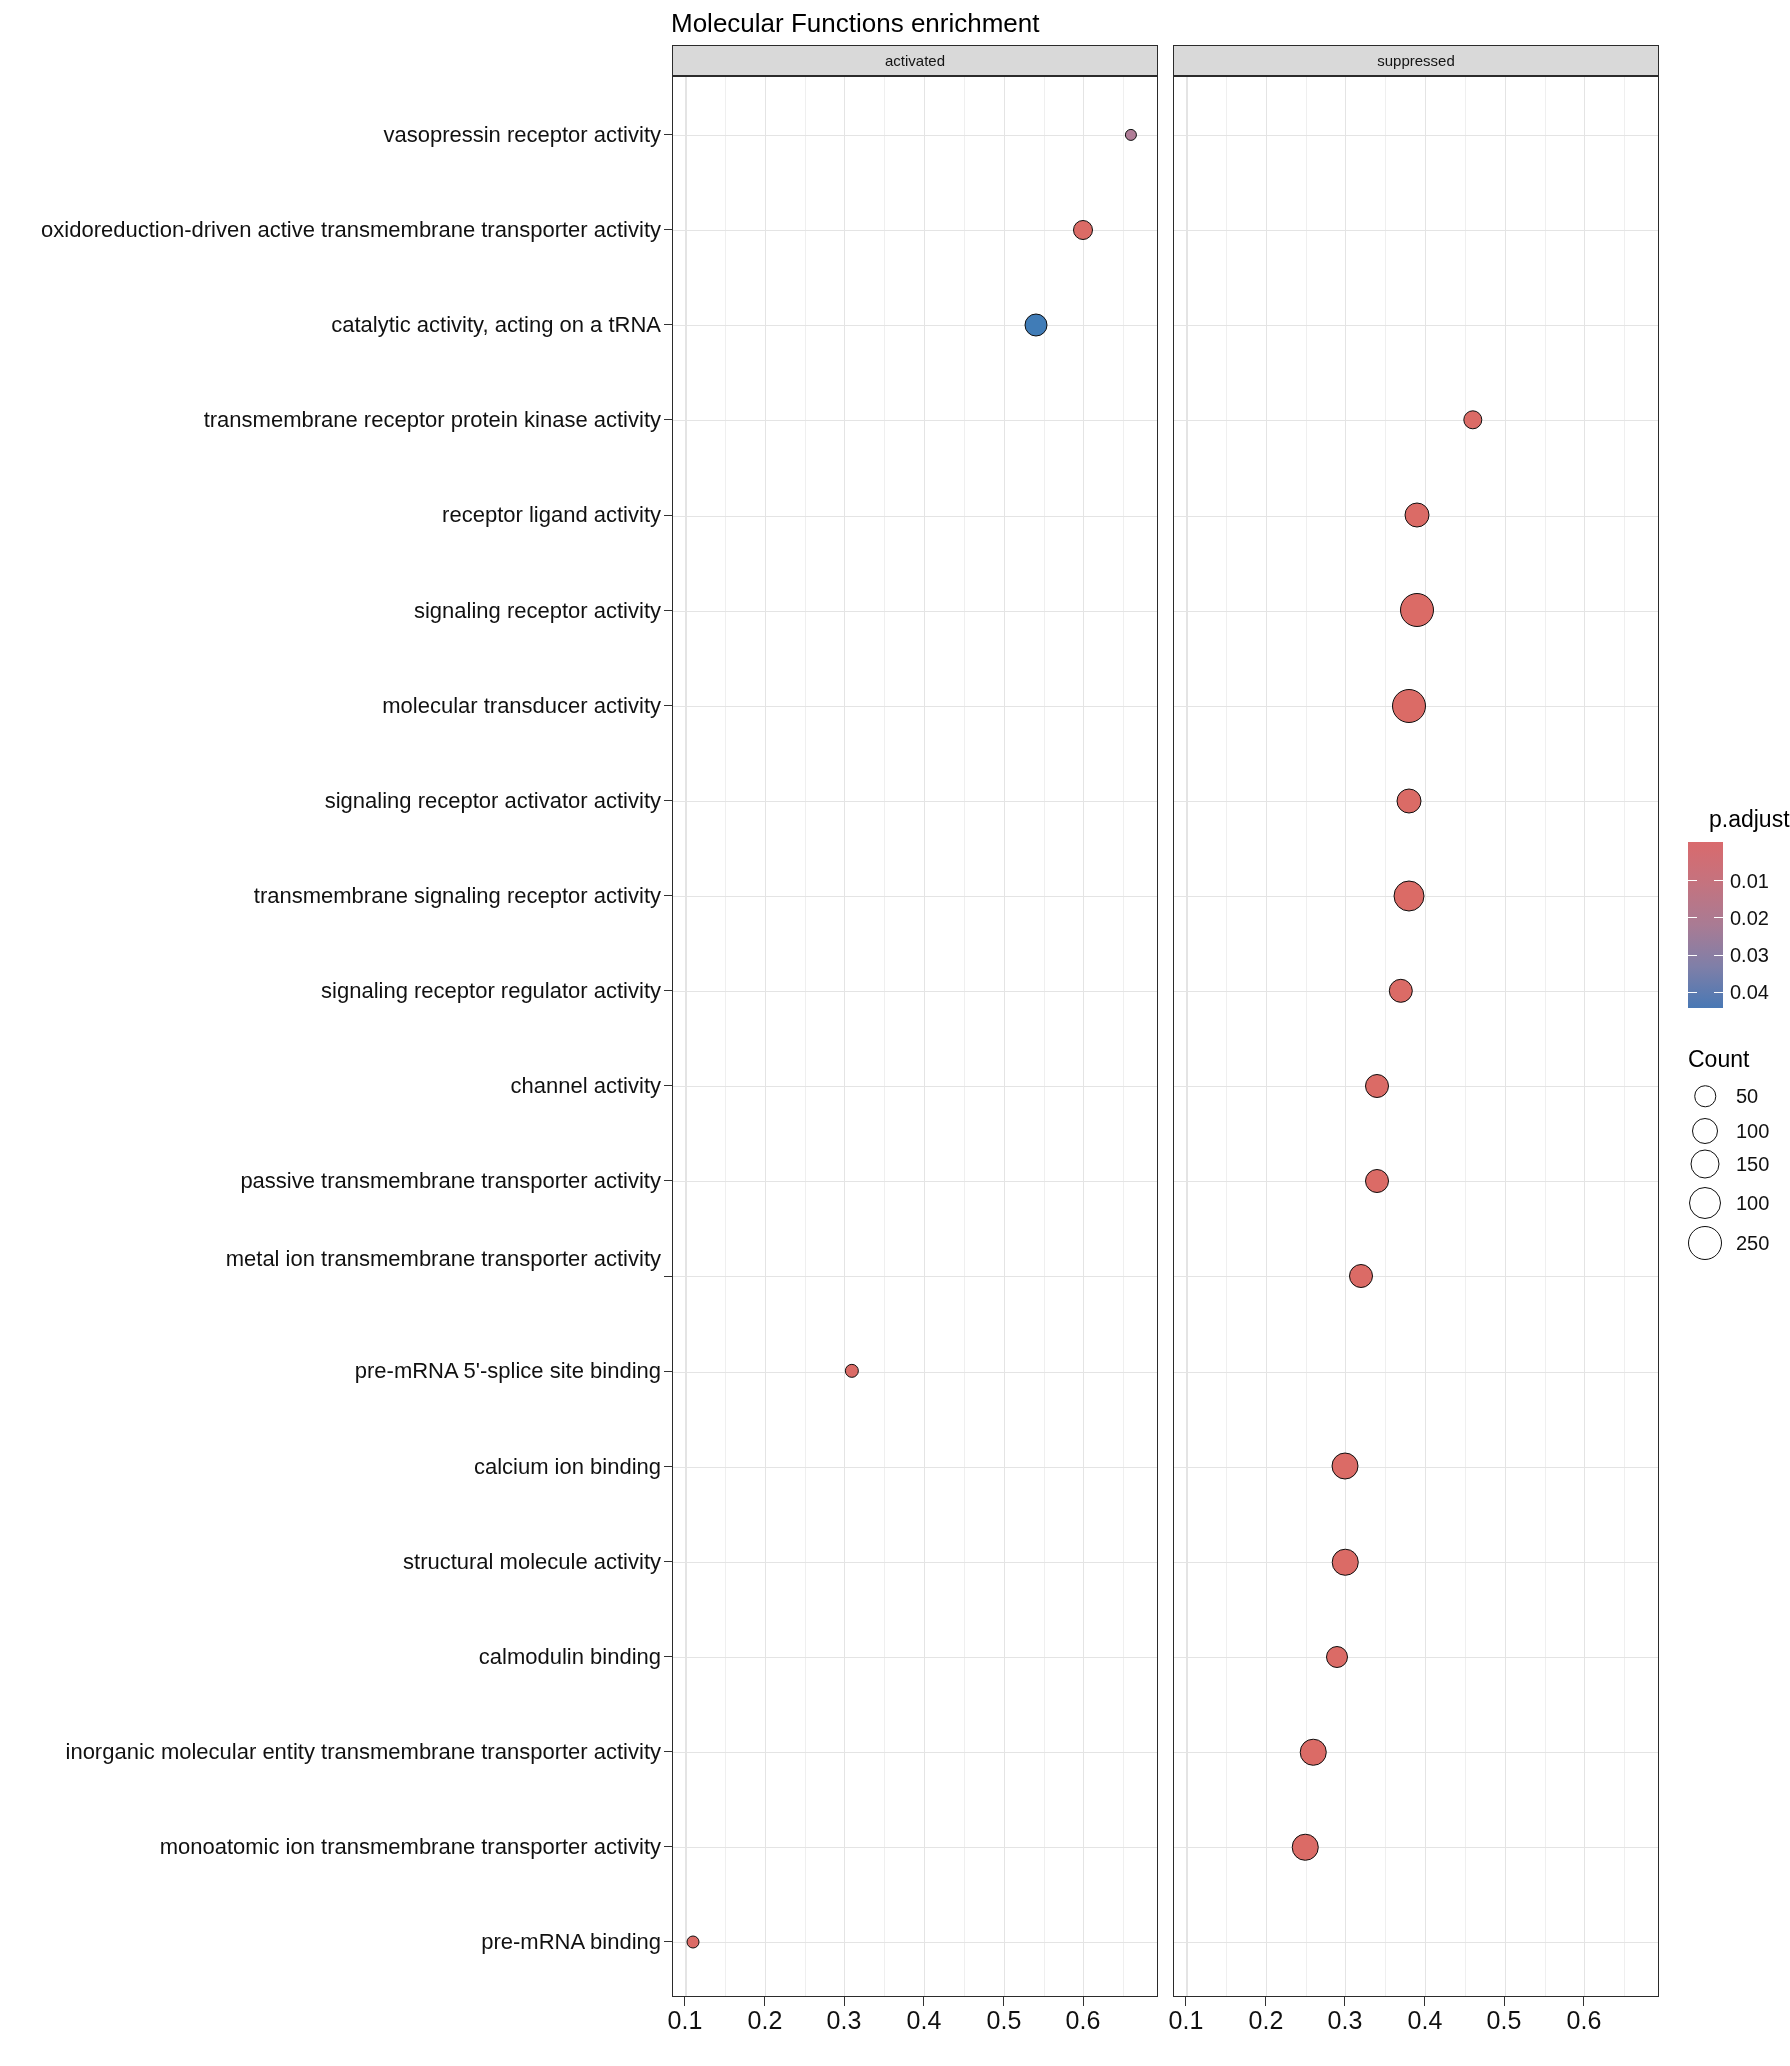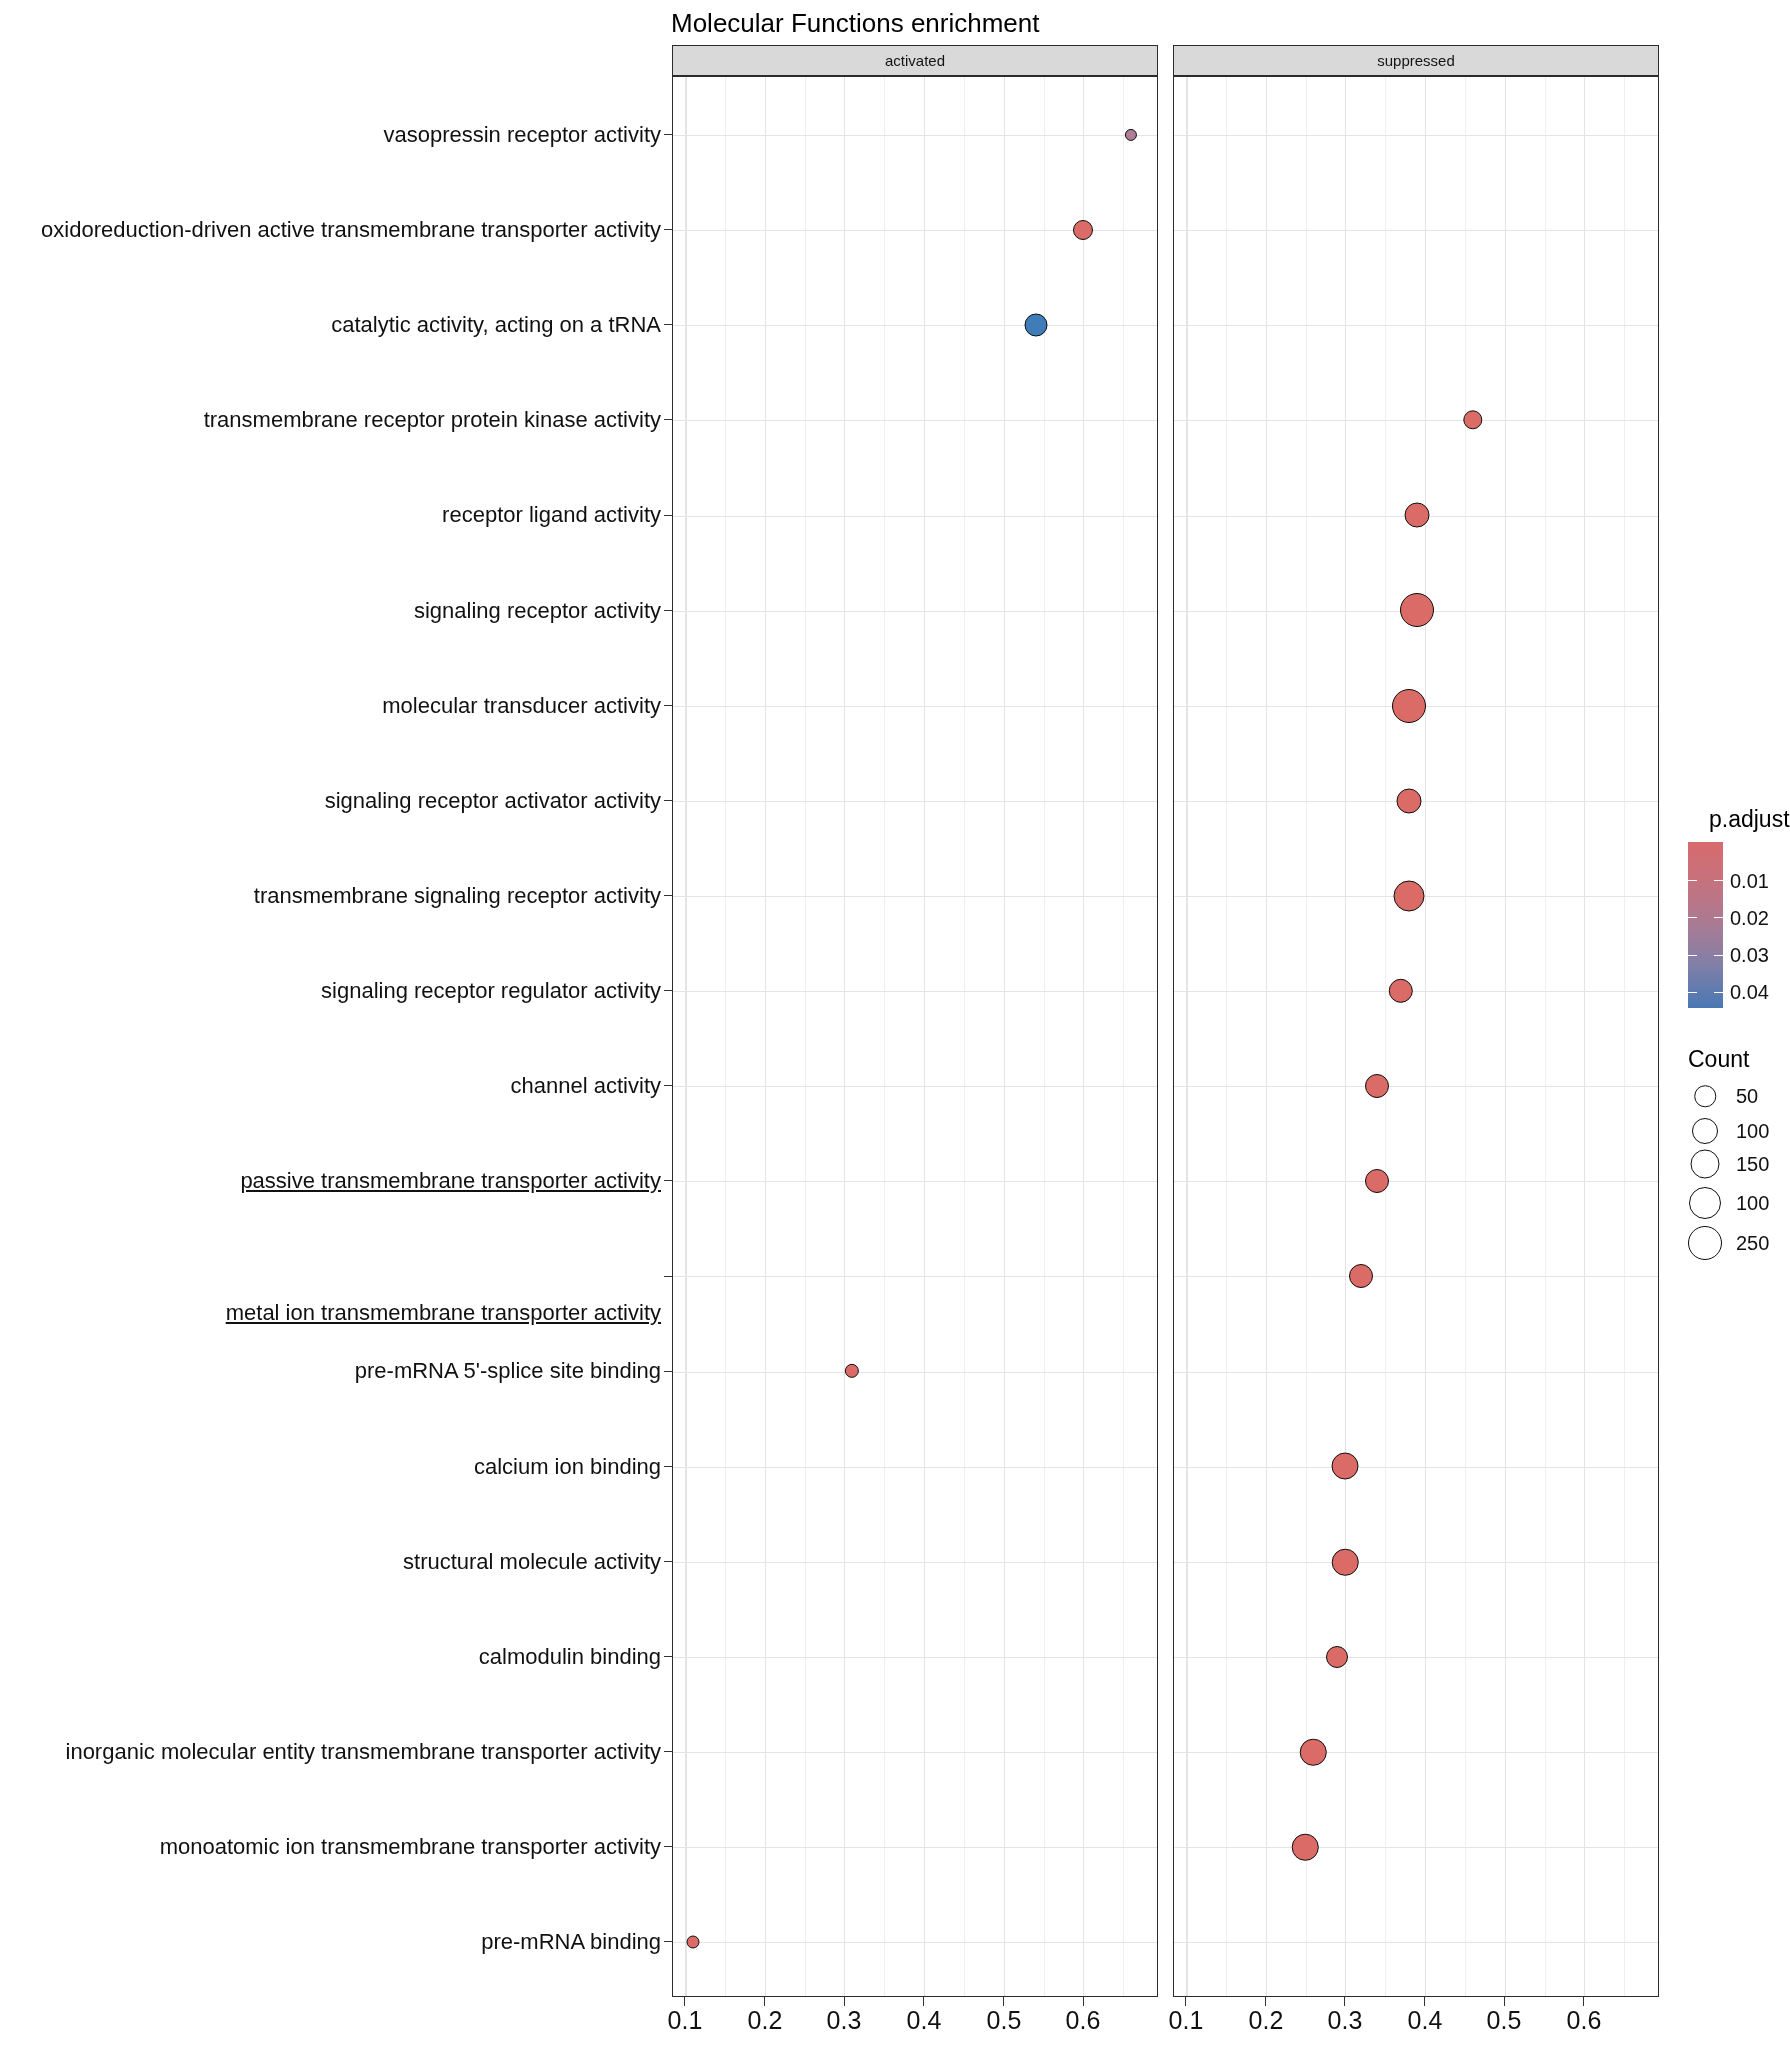--- a/index.html
+++ b/index.html
@@ -187,23 +187,23 @@
       <div class="y-label abs" style="top: 693px;">molecular transducer activity</div>
       <div class="tick-mark-y abs" style="left: 664px; top: 705px;"></div>
       <div class="y-label abs" style="top: 788px;">signaling receptor activator activity</div>
       <div class="tick-mark-y abs" style="left: 664px; top: 800px;"></div>
       <div class="y-label abs" style="top: 883px;">transmembrane signaling receptor activity</div>
       <div class="tick-mark-y abs" style="left: 664px; top: 895px;"></div>
       <div class="y-label abs" style="top: 978px;">signaling receptor regulator activity</div>
       <div class="tick-mark-y abs" style="left: 664px; top: 990px;"></div>
       <div class="y-label abs" style="top: 1073px;">channel activity</div>
       <div class="tick-mark-y abs" style="left: 664px; top: 1085px;"></div>
-      <div class="y-label abs" style="top: 1168px; text-decoration: underline;">passive transmembrane transporter activity</div>
+      <div class="y-label abs" style="top: 1168px;">passive transmembrane transporter activity</div>
       <div class="tick-mark-y abs" style="left: 664px; top: 1180px;"></div>
-      <div class="y-label abs" style="top: 1300px; text-decoration: underline;">metal ion transmembrane transporter activity</div>
+      <div class="y-label abs" style="top: 1246px;">metal ion transmembrane transporter activity</div>
       <div class="tick-mark-y abs" style="left: 664px; top: 1276px;"></div>
       <div class="y-label abs" style="top: 1358px;">pre-mRNA 5'-splice site binding</div>
       <div class="tick-mark-y abs" style="left: 664px; top: 1371px;"></div>
       <div class="y-label abs" style="top: 1454px;">calcium ion binding</div>
       <div class="tick-mark-y abs" style="left: 664px; top: 1466px;"></div>
       <div class="y-label abs" style="top: 1549px;">structural molecule activity</div>
       <div class="tick-mark-y abs" style="left: 664px; top: 1561px;"></div>
       <div class="y-label abs" style="top: 1644px;">calmodulin binding</div>
       <div class="tick-mark-y abs" style="left: 664px; top: 1656px;"></div>
       <div class="y-label abs" style="top: 1739px;">inorganic molecular entity transmembrane transporter activity</div>

